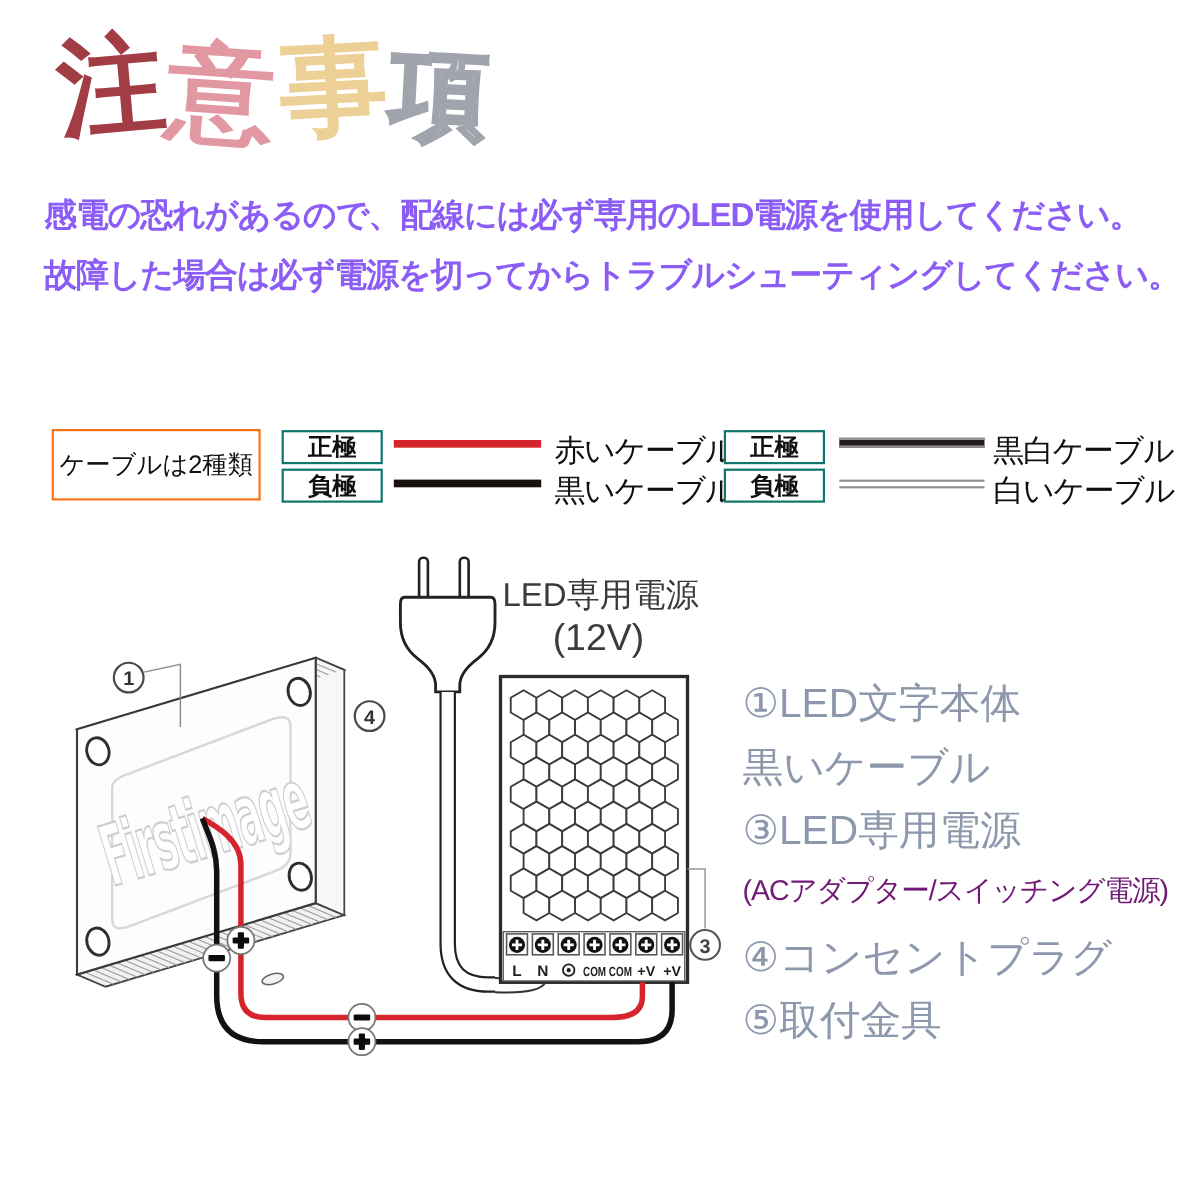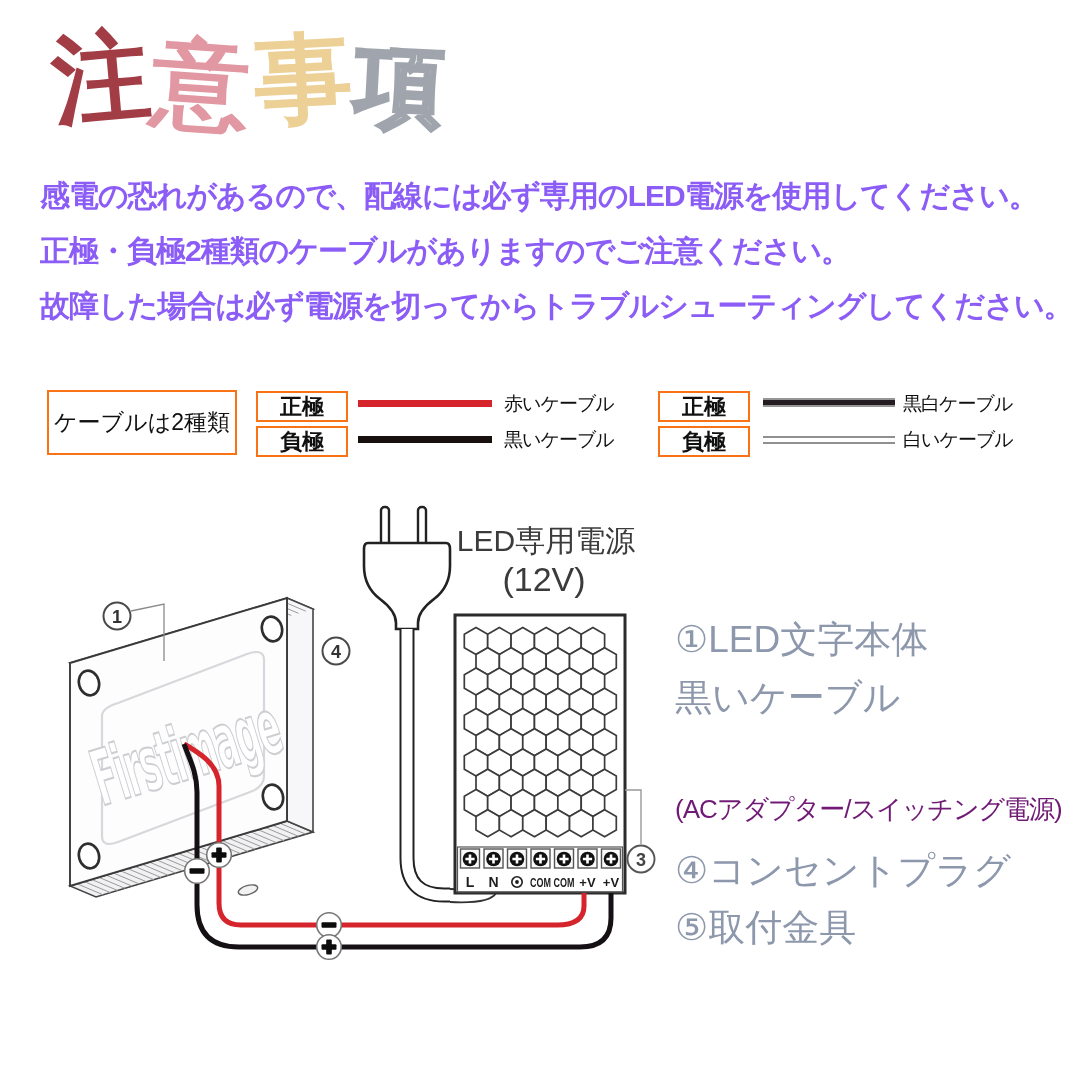--- a/index.html
+++ b/index.html
@@ -14,30 +14,30 @@
   .t3{color:#ecd096;transform:rotate(-3deg) translateY(2px);margin-left:4px;}
   .t4{color:#ffffff;-webkit-text-stroke:3.5px #a0a5ad;font-size:88px;transform:rotate(3deg) translateY(14px);margin-left:4px;}
 
   
   .notes{position:absolute;left:40px;top:168px;}
   .notes div{font-size:30px;font-weight:bold;color:#8b5cf6;line-height:55px;letter-spacing:-1px;white-space:nowrap;}
 
   
   .legend-header{position:absolute;left:47px;top:390px;width:186px;height:61px;border:2px solid #f97316;
                  display:flex;align-items:center;justify-content:center;font-size:23px;color:#101010;letter-spacing:0;}
-  .pol{position:absolute;width:88px;height:27px;border:2px solid #f97316;display:flex;align-items:center;
+  .pol{position:absolute;width:88px;height:27px;border:2px solid #0f766e;display:flex;align-items:center;
        justify-content:center;font-size:22px;font-weight:bold;color:#101010;background:#fff;}
   .polA1{left:256px;top:391px;}  .polA2{left:256px;top:426px;}
   .polB1{left:658px;top:391px;}  .polB2{left:658px;top:426px;}
   .swatch{position:absolute;}
   .sw-red{left:358px;top:400px;width:134px;height:7px;background:#d5242c;}
   .sw-black{left:358px;top:436px;width:134px;height:7px;background:#17100f;}
   .sw-bw{left:763px;top:398px;width:132px;height:5px;background:#241c20;border-top:2px solid #969696;border-bottom:2px solid #969696;}
   .sw-white{left:763px;top:436px;width:132px;height:4px;background:#ffffff;border-top:2px solid #909090;border-bottom:2px solid #909090;}
-  .cable-label{position:absolute;font-size:19px;color:#101010;letter-spacing:-1px;white-space:nowrap;}
+  .cable-label{position:absolute;font-size:28px;color:#101010;letter-spacing:-1px;white-space:nowrap;}
   .clA1{left:504px;top:391px;} .clA2{left:504px;top:427px;}
   .clB1{left:903px;top:391px;} .clB2{left:903px;top:427px;}
 
   
   .part{position:absolute;left:675px;font-size:37px;font-weight:normal;color:#8d98ac;white-space:nowrap;letter-spacing:0;margin-top:32px;}
   .p1{top:583px;} .p2{top:641px;} .p3{top:698px;}
   .p3note{top:760px;font-size:26px;color:#701a75;letter-spacing:-1px;}
   .p4{top:814px;} .p5{top:871px;}
 
   .diagram-svg{position:absolute;left:0;top:0;}
@@ -49,21 +49,20 @@
 
   <div class="title">
     <span class="t1">注</span>
     <span class="t2">意</span>
     <span class="t3">事</span>
     <span class="t4">項</span>
   </div>
 
   <div class="notes">
     <div>感電の恐れがあるので、配線には必ず専用のLED電源を使用してください。</div>
-    <div>正極・負極2種類のケーブルがありますのでご注意ください。</div>
     <div>故障した場合は必ず電源を切ってからトラブルシューティングしてください。</div>
   </div>
 
   <div class="legend-header">ケーブルは2種類</div>
 
   <div class="pol polA1">正極</div>
   <div class="pol polA2">負極</div>
   <div class="swatch sw-red"></div>
   <div class="swatch sw-black"></div>
   <div class="cable-label clA1">赤いケーブル</div>
@@ -299,17 +298,18 @@
         <circle cx="329" cy="925" r="12.3" fill="#fff" stroke="#777" stroke-width="1.6"></circle>
         <rect x="321.5" y="922.2" width="15" height="5.6" rx="1" fill="#0c0c0c"></rect>
         <circle cx="329" cy="947" r="12.3" fill="#fff" stroke="#777" stroke-width="1.6"></circle>
         <rect x="321.5" y="944.2" width="15" height="5.6" rx="1" fill="#0c0c0c"></rect>
         <rect x="326.2" y="939.5" width="5.6" height="15" rx="1" fill="#0c0c0c"></rect>
       </g>
   </svg>
 
   <div class="part p1">①LED文字本体</div>
   <div class="part p2">黒いケーブル</div>
+  <div class="part p3">③LED専用電源</div>
   <div class="part p3note">(ACアダプター/スイッチング電源)</div>
   <div class="part p4">④コンセントプラグ</div>
   <div class="part p5">⑤取付金具</div>
 
 </div>
 
 </body></html>

